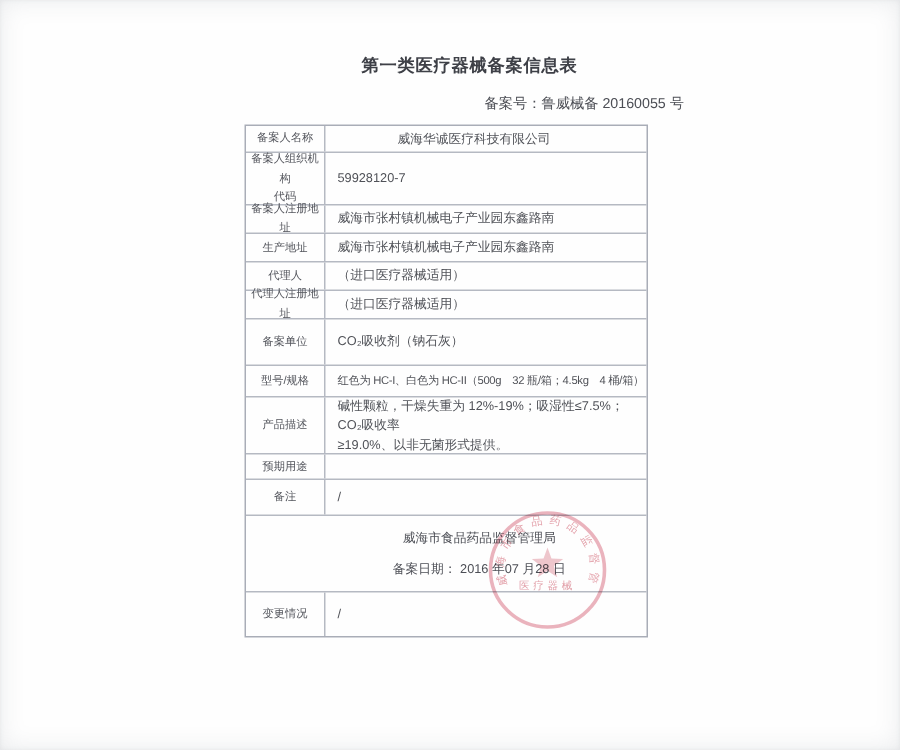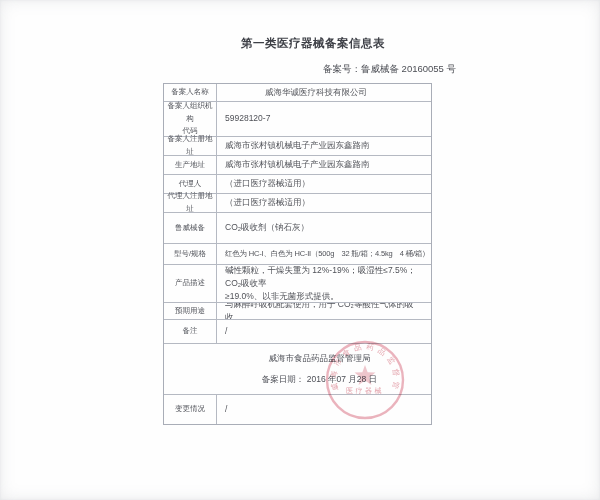--- a/index.html
+++ b/index.html
@@ -80,35 +80,34 @@
     </div>
     <div class="row r4">
       <div class="cell-label">代理人</div>
       <div class="cell-value">（进口医疗器械适用）</div>
     </div>
     <div class="row r5">
       <div class="cell-label">代理人注册地址</div>
       <div class="cell-value">（进口医疗器械适用）</div>
     </div>
     <div class="row r6">
-      <div class="cell-label">鲁威械备</div>
+      <div class="cell-label">备案单位</div>
       <div class="cell-value">CO₂吸收剂（钠石灰）</div>
     </div>
     <div class="row r7">
       <div class="cell-label">型号/规格</div>
       <div class="cell-value">红色为 HC-I、白色为 HC-II（500g　32 瓶/箱；4.5kg　4 桶/箱）</div>
     </div>
     <div class="row r8">
       <div class="cell-label">产品描述</div>
       <div class="cell-value">碱性颗粒，干燥失重为 12%-19%；吸湿性≤7.5%；CO₂吸收率
 ≥19.0%、以非无菌形式提供。</div>
     </div>
     <div class="row r9">
       <div class="cell-label">预期用途</div>
-      <div class="cell-value">与麻醉呼吸机配套使用，用于 CO₂等酸性气体的吸收。</div>
     </div>
     <div class="row r10">
       <div class="cell-label">备注</div>
       <div class="cell-value">/</div>
     </div>
     <div class="row r11">
       <div class="cell-value filing-value">
         <span class="filing-unit">威海市食品药品监督管理局</span>
         <span class="filing-date">备案日期： 2016 年07 月28 日</span>
       </div>

